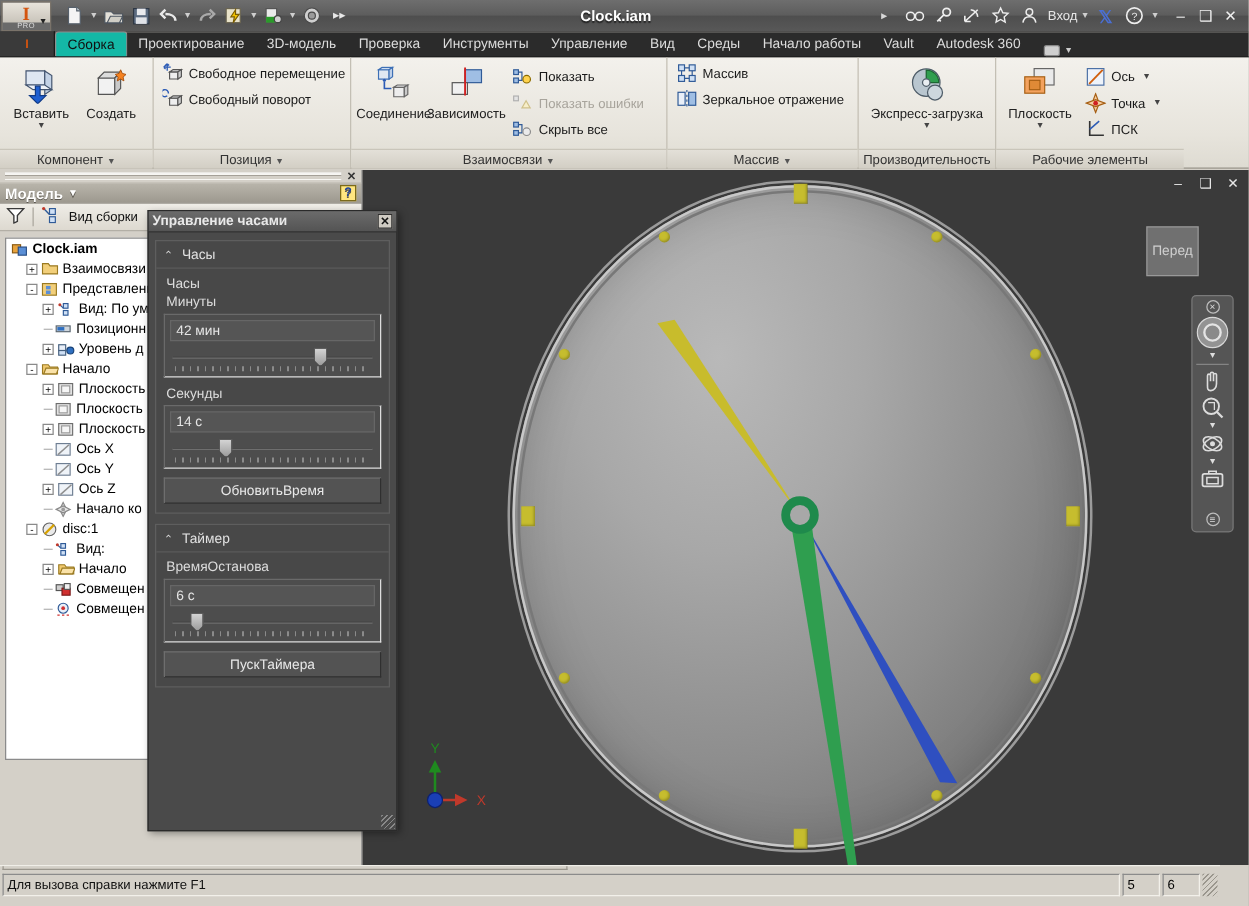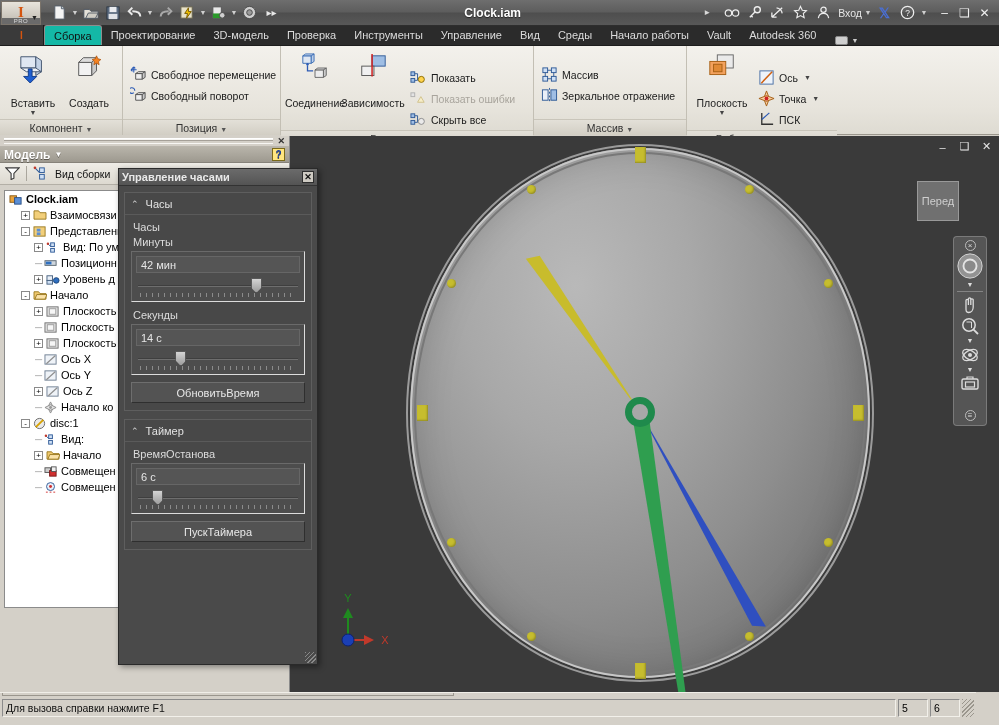--- a/index.html
+++ b/index.html
@@ -98,29 +98,29 @@
   .panel-body { flex: 1; display: flex; align-items: flex-start; padding: 3px 5px 0; }
   .panel-title {
     height: 16px; line-height: 16px; text-align: center; font-size: 10.5px; color: #333;
     background: linear-gradient(180deg,#e3e0d8,#d2cec4);
     border-top: 1px solid #c9c5ba;
   }
   .panel-title .cv { font-size: 7px; color:#555; margin-left:3px; }
 
   .bigbtn { width: 58px; display: flex; flex-direction: column; align-items: center; padding-top: 2px; }
   .bigbtn .ic { height: 34px; display:flex; align-items:center; justify-content:center; }
-  .bigbtn .lb { font-size: 10.5px; color: #222; text-align:center; line-height: 11px; margin-top:13px;}
+  .bigbtn .lb { font-size: 10.5px; color: #222; text-align:center; line-height: 11px; margin-top:1px;}
   .bigbtn .dc { font-size: 7px; color:#444; }
 
   .smrow { display:flex; align-items:center; gap:4px; height: 21px; padding-left:2px;}
   .smrow .ic { width:17px; height:17px; display:flex; align-items:center; justify-content:center;}
   .smrow .lb { font-size: 10.5px; color:#1a1a1a; white-space: nowrap;}
   .smrow.dis .lb { color: #a8a49c; }
   .smrow .cv { font-size:7px; color:#444; margin-left:2px;}
-  .coll { display:flex; flex-direction:column; justify-content:flex-start; padding-top: 18px;}
+  .coll { display:flex; flex-direction:column; justify-content:flex-start; padding-top: 2px;}
 
   
   .browser {
     position: absolute; left: 0; top: 136px; width: 290px; height: 556px;
     background: #d4d0c8; border-right: 1px solid #8b8b8b;
   }
   .grip-bar {
     height: 11px; background: #d4d0c8; position: relative;
     border-bottom: 1px solid #b9b5ac; display:flex; align-items:center;
   }
@@ -575,20 +575,39 @@
             </svg>
           </span>
           <span class="lb">Зеркальное отражение</span>
         </div>
       </div>
       <div class="panel-title">
         <span>Массив</span><span class="cv">▼</span>
       </div>
     </div>
 
+    <div class="panel" style="width:110px;">
+      <div class="panel-body" style="justify-content:center;">
+        <div class="bigbtn" style="width:104px;">
+          <span class="ic">
+            <svg width="34" height="32" viewBox="0 0 34 32">
+              <circle cx="16" cy="14" r="11" fill="#b9c6cf" stroke="#4e5c68"></circle>
+              <path d="M16 14V4a10 10 0 0110 10z" fill="#2f9e4f" stroke="#1b6632"></path>
+              <circle cx="16" cy="14" r="3" fill="#e9eef2" stroke="#4e5c68"></circle>
+              <circle cx="23" cy="22" r="6" fill="#cdd7de" stroke="#4e5c68"></circle>
+            </svg>
+          </span>
+          <span class="lb">Экспресс-загрузка</span>
+          <span class="dc">▼</span>
+        </div>
+      </div>
+      <div class="panel-title">
+        <span>Производительность</span>
+      </div>
+    </div>
 
     <div class="panel" style="width:150px;border-right:none;">
       <div class="panel-body">
         <div class="bigbtn" style="width:60px;">
           <span class="ic">
             <svg width="34" height="30" viewBox="0 0 34 32">
               <rect x="12" y="2" width="17" height="14" fill="#eaeaea" stroke="#666"></rect>
               <rect x="4" y="9" width="17" height="14" fill="#f3a25e" stroke="#a65f14"></rect>
               <rect x="8" y="12" width="9" height="8" fill="#e08a36" stroke="#a65f14"></rect>
             </svg>

